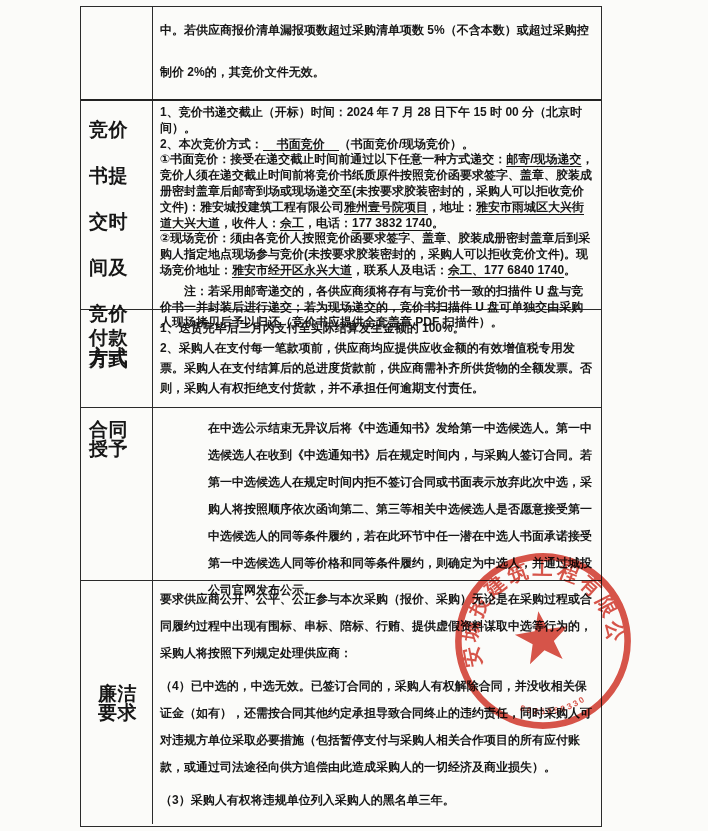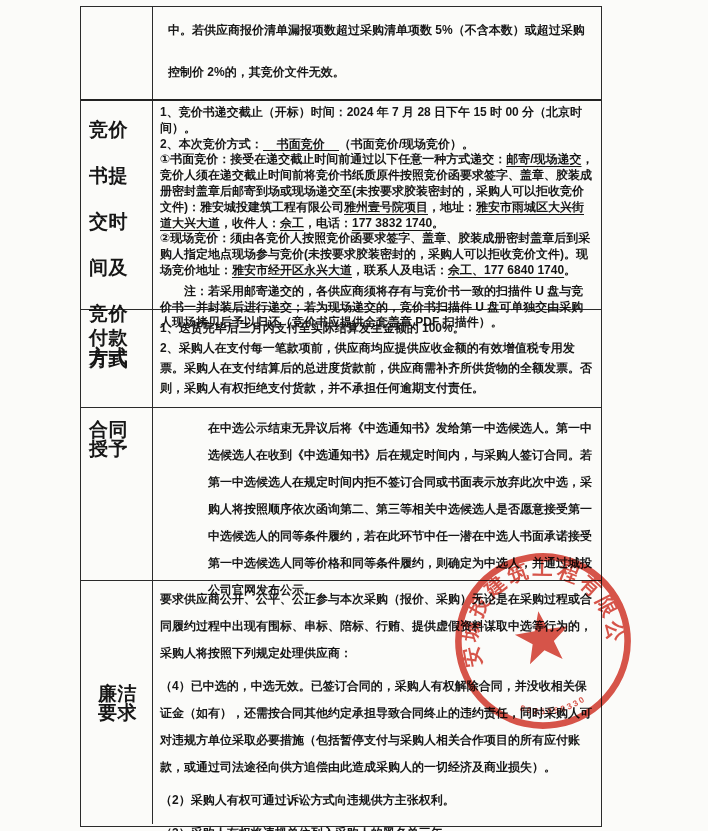--- a/index.html
+++ b/index.html
@@ -58,21 +58,21 @@
   .stamp .company-text{font-size:21.5px;letter-spacing:3.5px;}
   .stamp .serial-text{font-size:9px;letter-spacing:2.5px;}
 </style>
 </head>
 <body>
 
 <div class="page">
 
   <div class="doc-table">
 
-    <div class="t-row r1" style="height:92px;gap:8px;">
+    <div class="t-row r1" style="height:92px;">
       <div class="lbl"></div>
       <div class="content">
           <div class="para"><span>中。若供应商报价清单漏报项数超过采购清单项数 5%（不含本数）或超过采购控制价 2%的，其竞价文件无效。</span></div>
         </div>
     </div>
 
     <div class="t-row r2 heavy-top" style="height:210px;">
       <div class="lbl">竞价书提交时间及竞价方式</div>
       <div class="content">
           <div class="para"><span>1、竞价书递交截止（开标）时间：2024 年 7 月 28 日下午 15 时 00 分（北京时间）。</span></div>
@@ -96,21 +96,20 @@
       <div class="content">
           <div class="para"><span>在中选公示结束无异议后将《中选通知书》发给第一中选候选人。第一中选候选人在收到《中选通知书》后在规定时间内，与采购人签订合同。若第一中选候选人在规定时间内拒不签订合同或书面表示放弃此次中选，采购人将按照顺序依次函询第二、第三等相关中选候选人是否愿意接受第一中选候选人的同等条件履约，若在此环节中任一潜在中选人书面承诺接受第一中选候选人同等价格和同等条件履约，则确定为中选人，并通过城投公司官网发布公示。</span></div>
         </div>
     </div>
 
     <div class="t-row r5" style="height:244px;">
       <div class="lbl lh-norm center">廉洁要求</div>
       <div class="content">
           <div class="para"><span>要求供应商公开、公平、公正参与本次采购（报价、采购）无论是在采购过程或合同履约过程中出现有围标、串标、陪标、行贿、提供虚假资料谋取中选等行为的，采购人将按照下列规定处理供应商：</span></div>
           <div class="para"><span>（4）已中选的，中选无效。已签订合同的，采购人有权解除合同，并没收相关保证金（如有），还需按合同其他约定承担导致合同终止的违约责任，同时采购人可对违规方单位采取必要措施（包括暂停支付与采购人相关合作项目的所有应付账款，或通过司法途径向供方追偿由此造成采购人的一切经济及商业损失）。</span></div>
-          <div class="para"><span>（2）采购人有权可通过诉讼方式向违规供方主张权利。</span></div>
           <div class="para"><span>（3）采购人有权将违规单位列入采购人的黑名单三年。</span></div>
         </div>
     </div>
 
   </div>
 
   <div class="stamp">
     <svg viewBox="0 0 200 200">
       <circle class="ring" cx="100" cy="100" r="90"></circle>
       <polygon class="star" points="100,68 107.1,88.3 128.5,88.7 111.4,101.7 117.6,122.3 100,110 82.4,122.3 88.6,101.7 71.5,88.7 92.9,88.3"></polygon>

